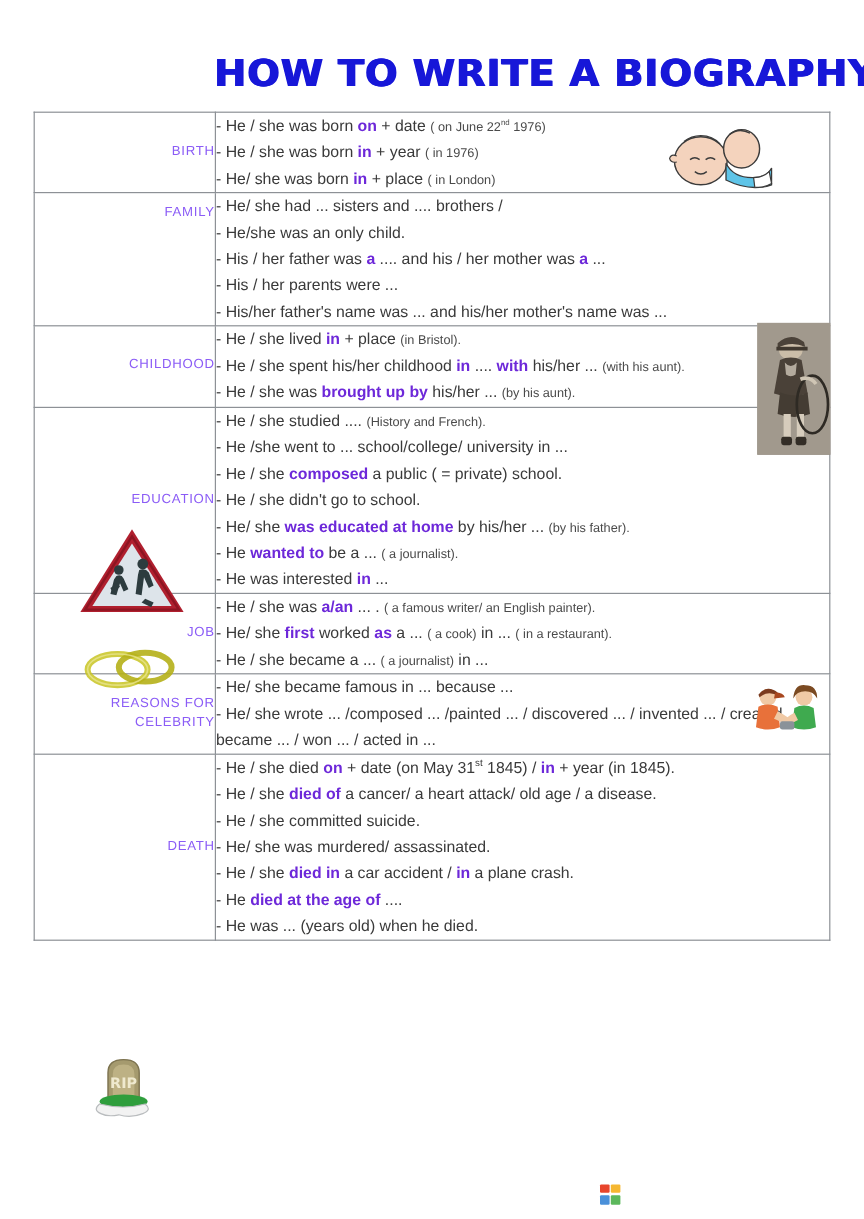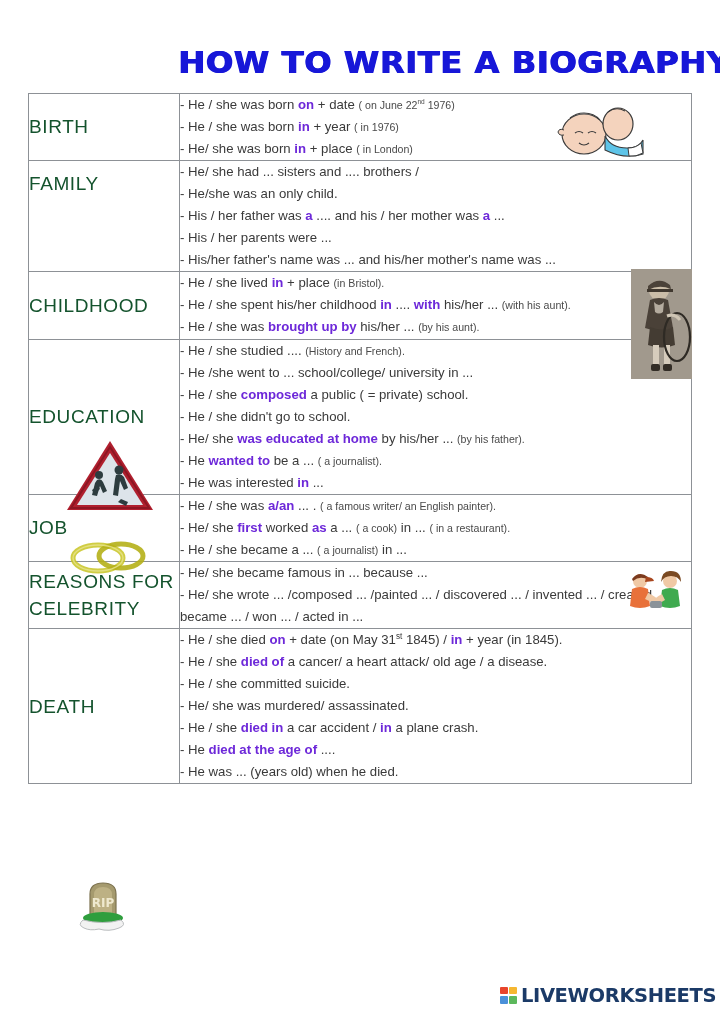--- a/index.html
+++ b/index.html
@@ -43,24 +43,24 @@
     border-collapse: collapse;
     table-layout: fixed;
   }
   .sheet-table td {
     border: 1px solid #8d9196;
     padding: 0;
     vertical-align: top;
   }
   .cat-cell {
     width: 150px;
-    text-align: left;
-    font-size: 19px;
+    text-align: right;
+    font-size: 11px;
     letter-spacing: 0.6px;
-    color: #14532d;
+    color: #8b5cf6;
     position: relative;
   }
   .cat-label {
     display: block;
     line-height: 1.45;
   }
   .cat-cell.v-center { vertical-align: middle; }
   .cat-cell.v-top    { vertical-align: top; }
   .cat-cell.v-top .cat-label { padding-top: 9px; }
   .cat-cell.v-center .cat-label { padding: 4px 0; }
@@ -297,14 +297,13 @@
   <path d="M13 42 q-6 5 1 8 q6 3 15 1 q10 3 20 -1 q8 -3 2 -8 q-18 5 -38 0 z" fill="#f2f2f2" stroke="#b9bcbe" stroke-width="1"></path>
 </svg>
 
 <div class="logo">
   <span class="logo-grid">
     <i style="background: rgb(232, 69, 44);"></i>
     <i style="background: rgb(245, 183, 49);"></i>
     <i style="background: rgb(74, 144, 217);"></i>
     <i style="background: rgb(92, 184, 92);"></i>
   </span>
-  <span class="logo-text">LIVEWORKSHEETS</span>
 </div>
 
 </body></html>

